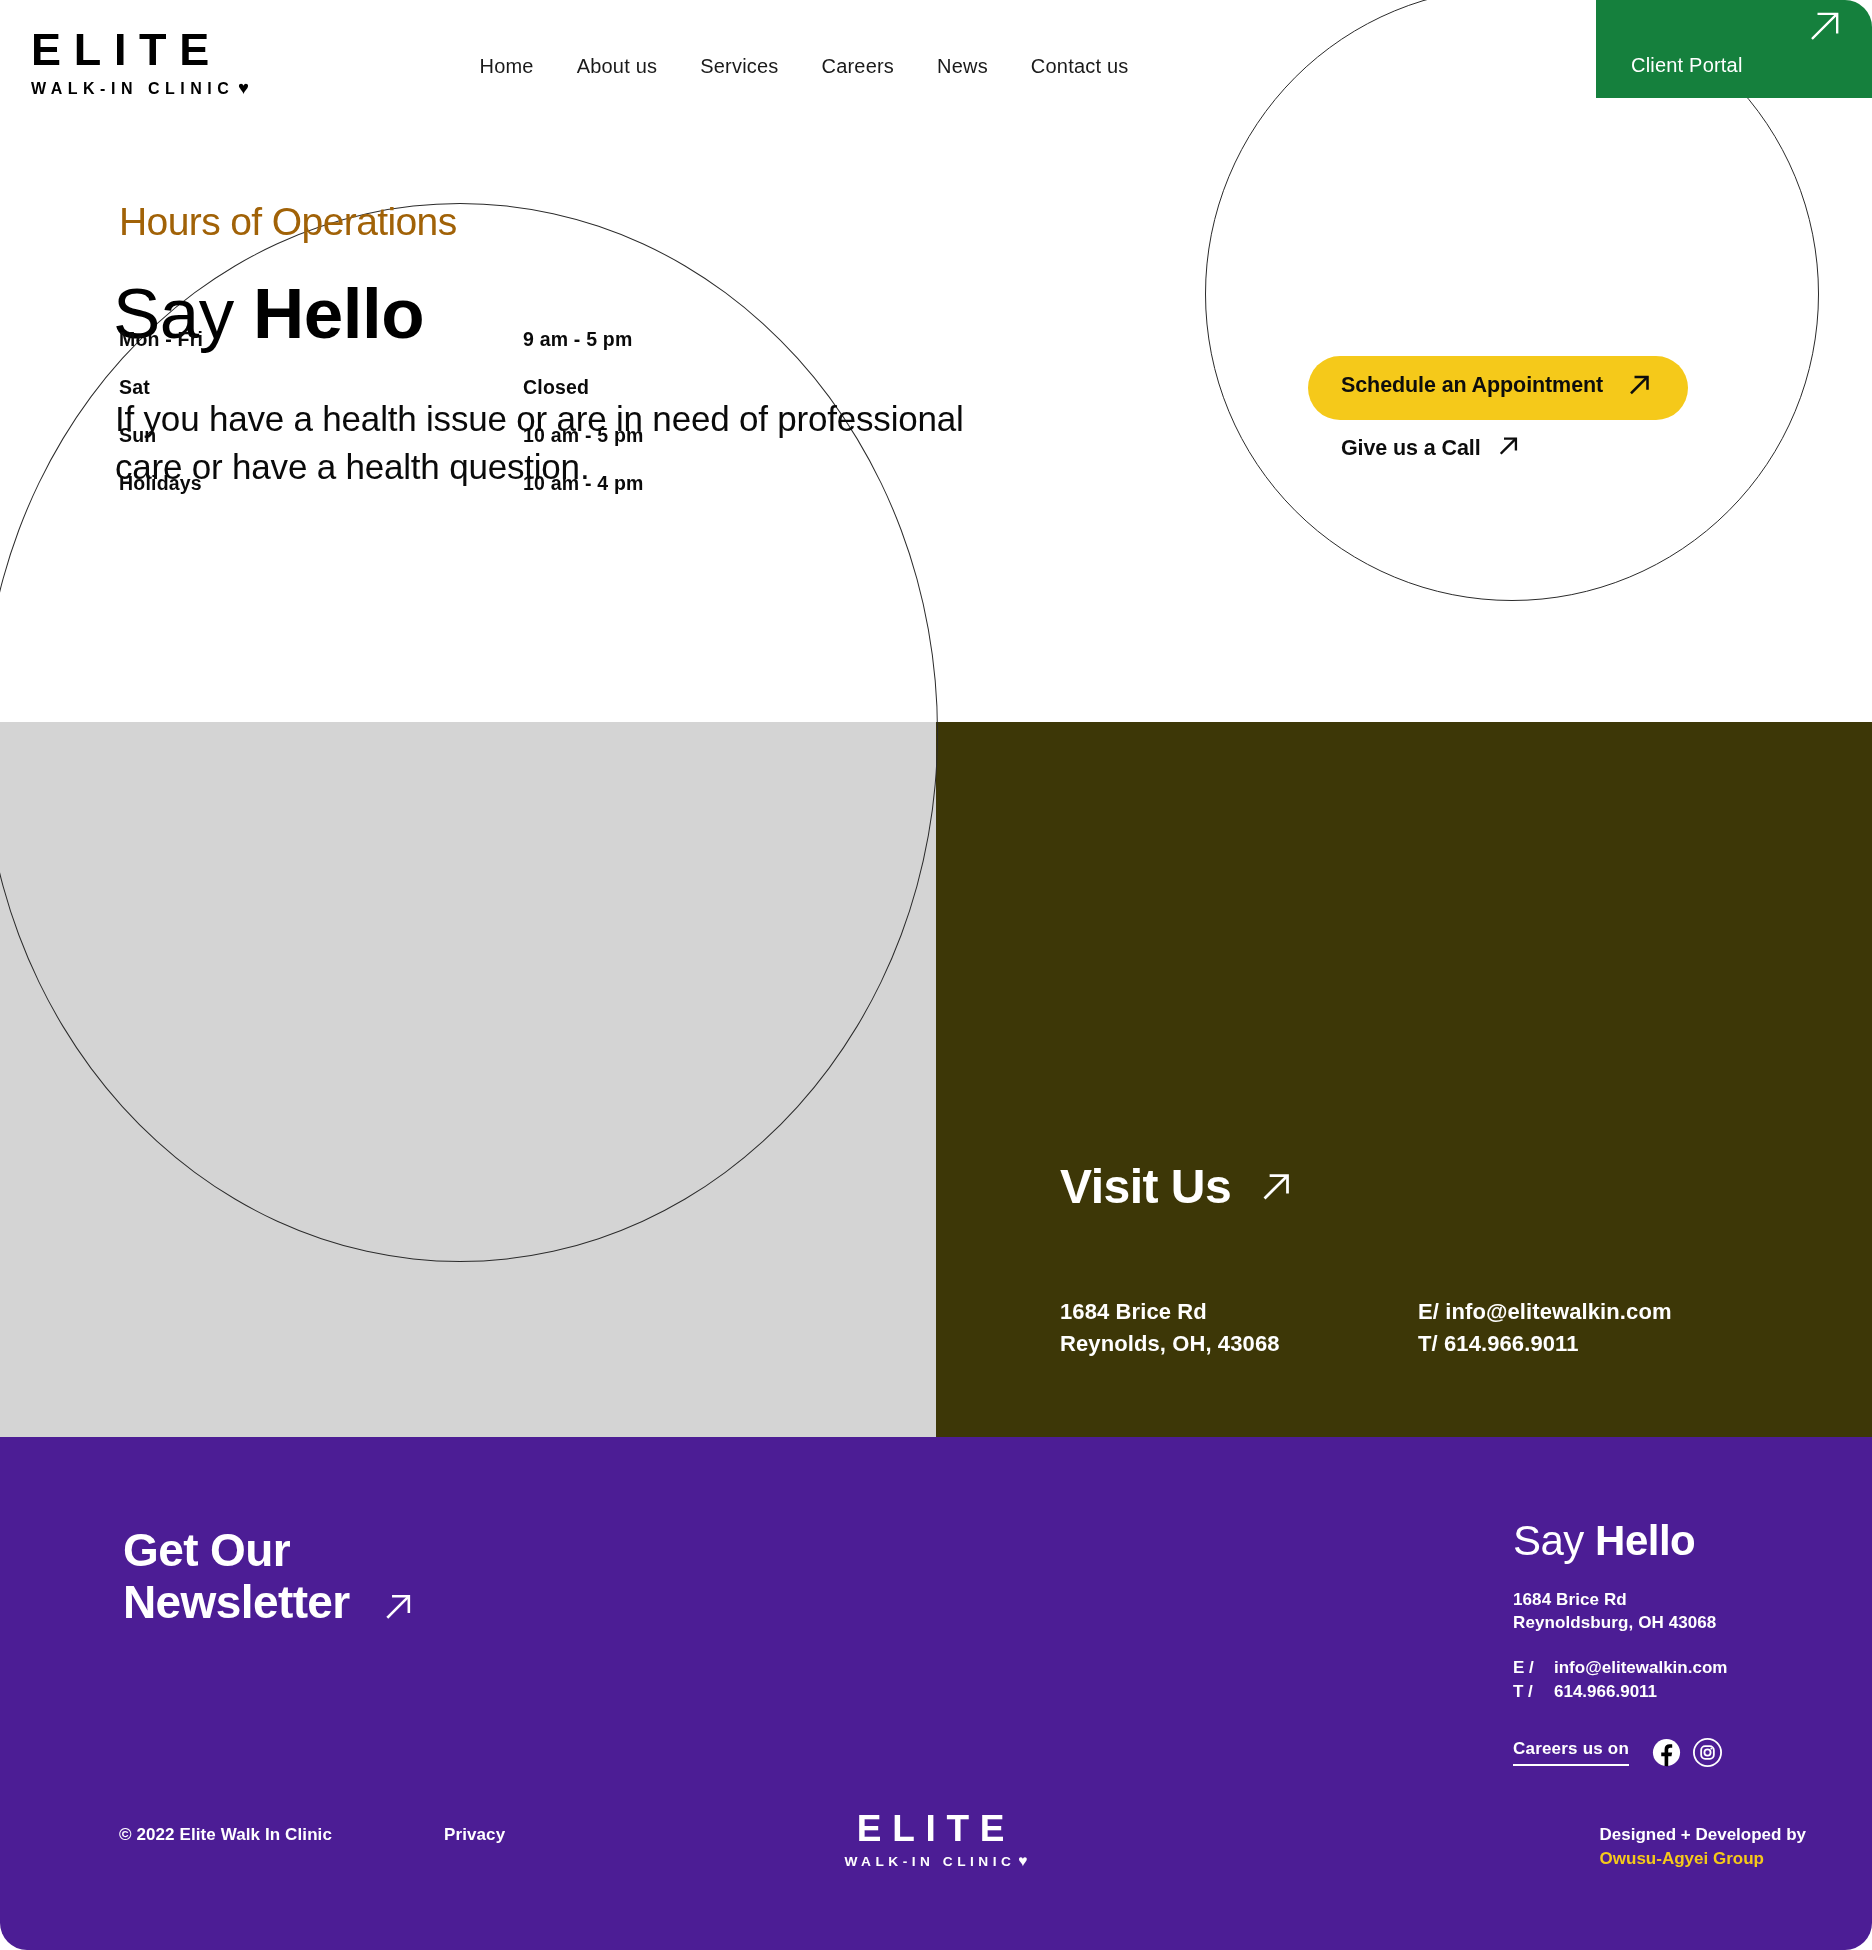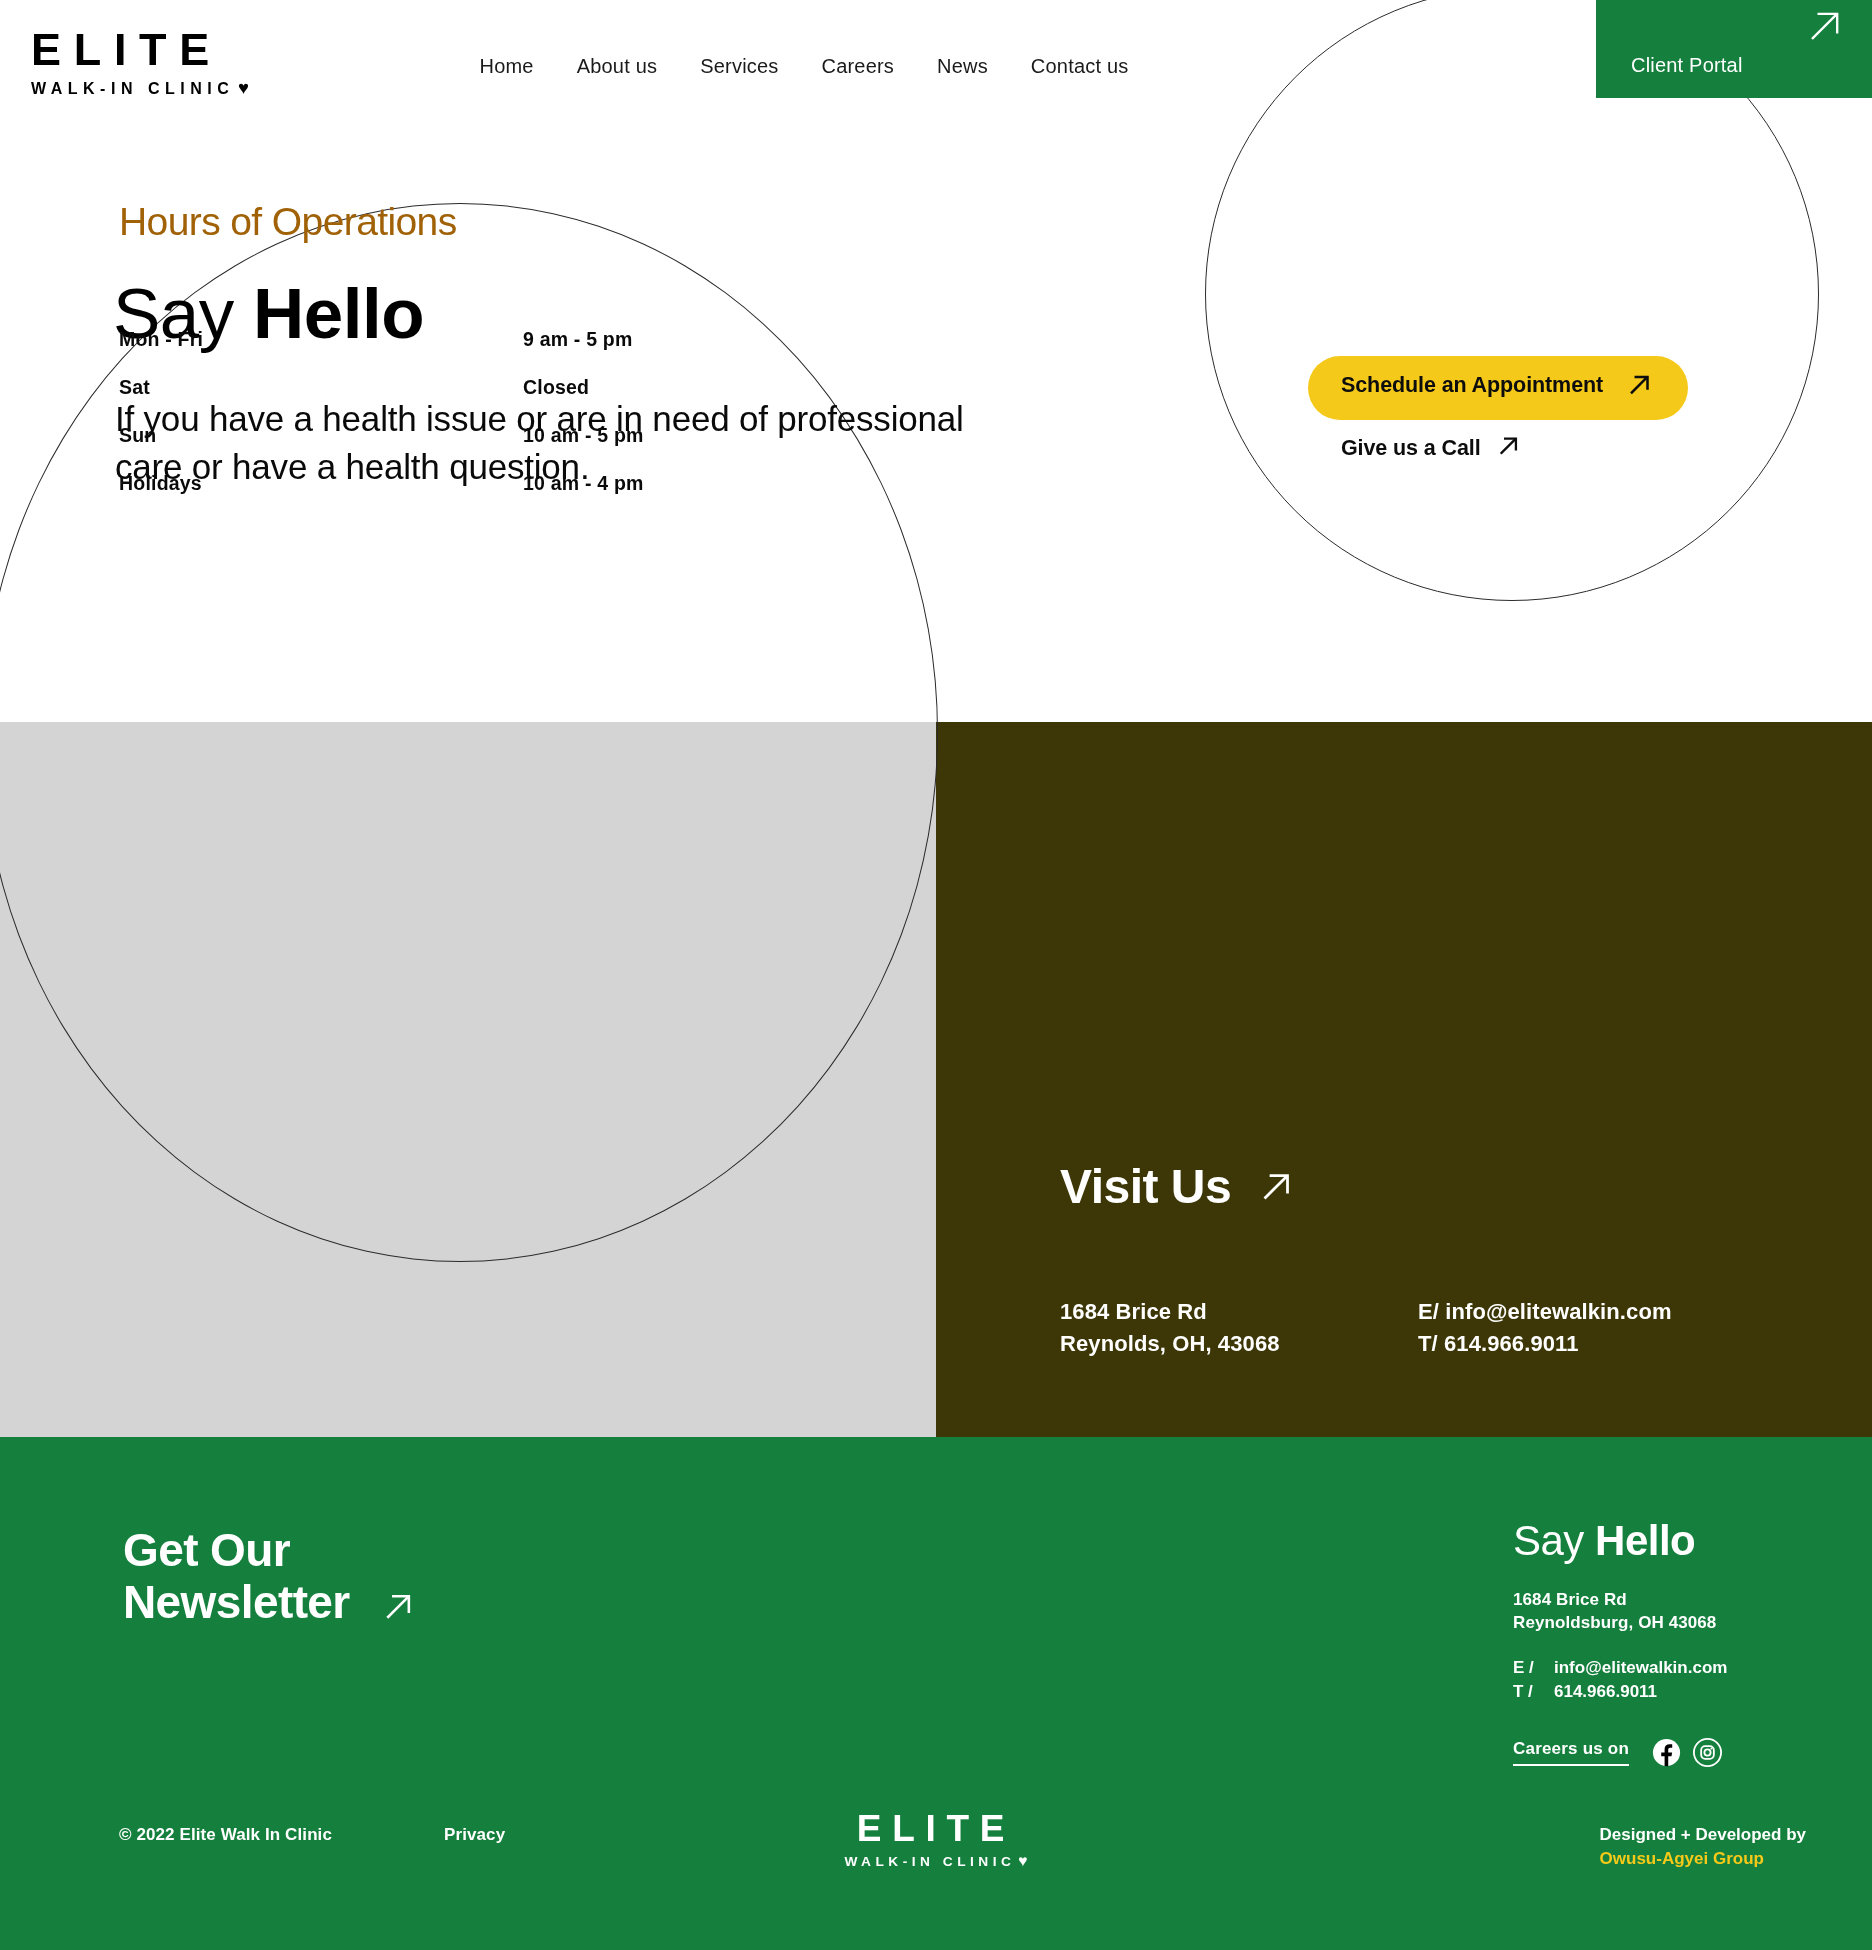--- a/index.html
+++ b/index.html
@@ -3,21 +3,21 @@
 <meta charset="utf-8">
 <style>
   * { margin:0; padding:0; box-sizing:border-box; }
   html, body {
     width:1872px; height:1950px;
     background:#ffffff;
     font-family:"Liberation Sans", sans-serif;
     color:#000;
     overflow:hidden;
   }
-  .page { position:relative; width:1872px; height:1950px; overflow:hidden; }
+  .page { position:relative; width:1872px; height:1950px; overflow:hidden;border-radius:27px; }
 
   
   .circle {
     position:absolute;
     border:1px solid #2b2b2b;
     border-radius:50%;
     pointer-events:none;
     z-index:5;
   }
   .circle-left  { left:-17.6px; top:203px;  width:956px;  height:1059px; }
@@ -121,21 +121,21 @@
   }
   .visit-cols {
     display:flex; margin-top:82px;
     font-size:22px; font-weight:700; line-height:1.45; letter-spacing:0.1px;
   }
   .visit-cols .col-a { width:358px; }
 
   
   .footer {
     position:absolute; top:1437px; left:0; width:1872px; height:514px;
-    background:#15803d; color:#fff; z-index:15;
+    background:#4c1d95; color:#fff; z-index:15;
   }
   .newsletter { position:absolute; left:123px; top:88px; }
   .newsletter-title {
     font-size:46px; font-weight:700; line-height:1.13; letter-spacing:-0.6px;
   }
   .newsletter-title .arrow-inline { display:inline-block; margin-left:21.5px; vertical-align:-3.9px; }
 
   .say-hello-foot { position:absolute; right:66px; top:83px; width:293px; }
   .sh-title { font-size:42px; line-height:1; letter-spacing:-0.5px; white-space:nowrap; }
   .sh-title .light { font-weight:300; }

